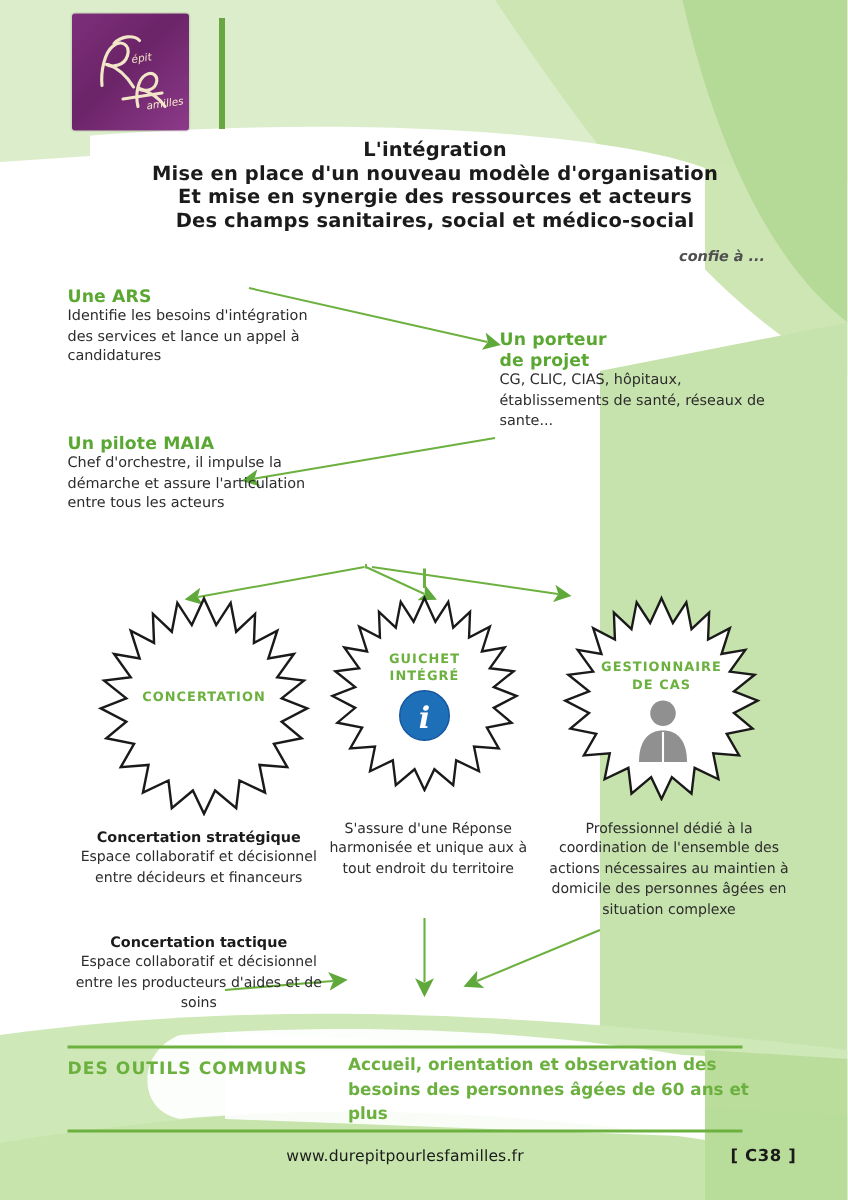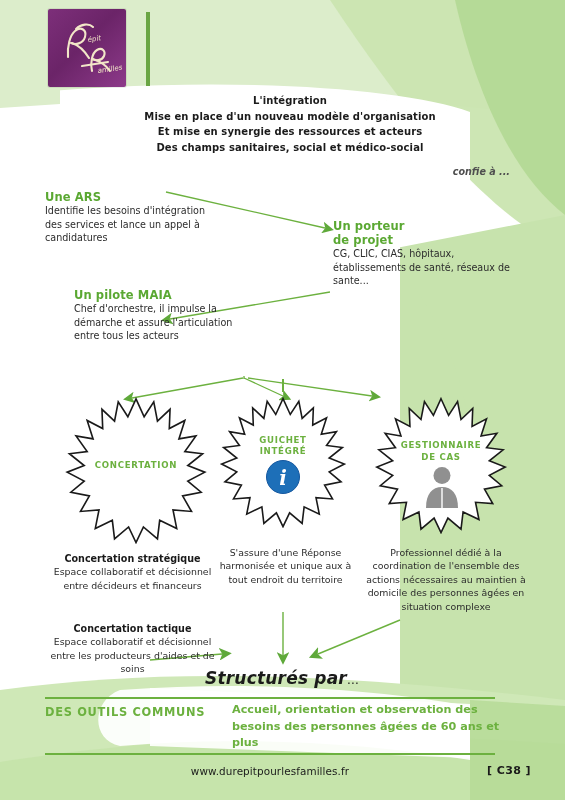--- a/index.html
+++ b/index.html
@@ -28,40 +28,40 @@
   }
   .logo svg{display:block;}
   .logobar{
     position:absolute;left:146px;top:12px;width:4px;height:74px;
     background:#6aa544;
   }
 
   .title{
     position:absolute;left:70px;top:93px;width:440px;
     text-align:center;
-    font-size:10px;font-weight:bold;color:#1b1b1b;
+    font-size:13px;font-weight:bold;color:#1b1b1b;
     line-height:15.5px;letter-spacing:.1px;
   }
   .confie{
     position:absolute;left:70px;top:166px;width:440px;
     text-align:right;font-style:italic;font-weight:bold;
     font-size:9.6px;color:#4f4f4f;
   }
 
   .h-green{
     color:#5aa832;font-weight:bold;font-size:11.5px;line-height:14px;
     letter-spacing:.1px;
   }
   .body-txt{
     color:#2c2c2c;font-size:9.6px;line-height:13.6px;
   }
   .body-txt.ital{font-style:italic;font-weight:bold;}
 
   .blk-ars{position:absolute;left:45px;top:190px;width:175px;}
-  .blk-maia{position:absolute;left:45px;top:288px;width:185px;margin-left:29px;}
+  .blk-maia{position:absolute;left:45px;top:288px;width:185px;}
   .blk-porteur{position:absolute;left:333px;top:219px;width:180px;}
 
   .anime{
     position:absolute;left:100px;top:364px;width:260px;
     text-align:center;font-style:italic;font-weight:bold;
     font-size:9.6px;color:#3a3a3a;
   }
 
   .burst{position:absolute;}
   .burst .lbl{
@@ -244,23 +244,20 @@
       <b>Concertation stratégique</b><br>
       <span>Espace collaboratif et décisionnel entre décideurs et financeurs</span>
     </div>
     <div class="col-txt" style="left:45px;top:622px;width:175px;">
       <b>Concertation tactique</b><br>
       <span>Espace collaboratif et décisionnel entre les producteurs d'aides et de soins</span>
     </div>
     <div class="col-txt" style="left:213px;top:546px;width:145px;">S'assure d'une Réponse harmonisée et unique aux à tout endroit du territoire</div>
     <div class="col-txt" style="left:366px;top:546px;width:160px;">Professionnel dédié à la coordination de l'ensemble des actions nécessaires au maintien à domicile des personnes âgées en situation complexe</div>
 
-    <div class="structures">
-      <span>Structurés par</span><span class="dots">...</span>
-    </div>
 
     <div class="rule" style="left:45px;top:697px;width:450px;"></div>
     <div class="rule" style="left:45px;top:753px;width:450px;"></div>
 
     <div class="outils">DES OUTILS COMMUNS</div>
     <div class="outils-body">Accueil, orientation et observation des besoins des personnes âgées de 60 ans et plus</div>
 
     <div class="url">www.durepitpourlesfamilles.fr</div>
     <div class="pagenum">[ C38 ]</div>
 

